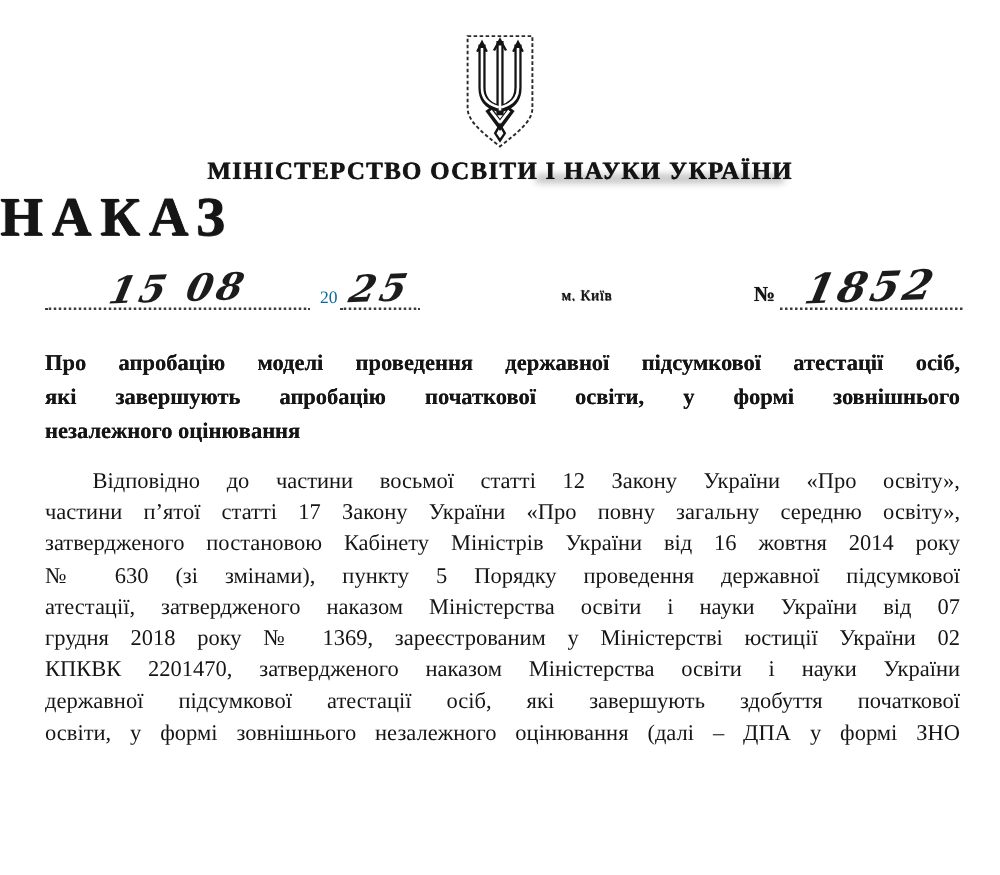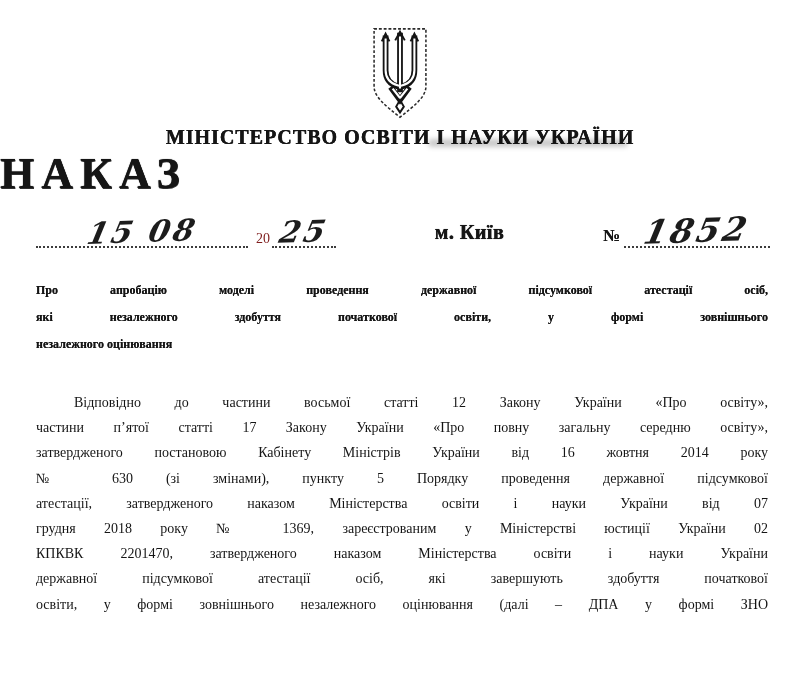--- a/index.html
+++ b/index.html
@@ -36,40 +36,40 @@
   .hw {
     display:inline-block; font-family:"DejaVu Serif", serif;
     font-style:italic; font-weight:bold; color:#1c1c1c;
     transform:skewX(-14deg) rotate(-2deg); letter-spacing:3px;
     line-height:1;
   }
   .dotline { display:inline-block; border-bottom:2px dotted #3c3c3c; text-align:center; }
   .date-left { display:flex; align-items:flex-end; }
   .dl-day { width:212px; }
   .dl-day .hw { font-size:30px; margin-bottom:-2px; }
-  .year-prefix { font-size:14px; color:#7f1d1d; margin:0 2px 1px 8px;
+  .year-prefix { font-size:14px; color:#0369a1; margin:0 2px 1px 8px;
                  font-family:"Liberation Serif", serif;text-align:right; }
   .dl-year { width:64px; }
   .dl-year .hw { font-size:30px; margin-bottom:-2px; }
-  .city { font-weight:bold; font-size:20px; margin-bottom:4px;
+  .city { font-weight:normal; font-size:12px; margin-bottom:4px;
           text-shadow:0 0 0.7px #222, 0.4px 0.4px 0 #444; letter-spacing:0.5px; }
   .num-right { display:flex; align-items:flex-end; }
   .num-sign { font-weight:bold; font-size:17px; margin:0 4px 2px 0;
               text-shadow:0 0 0.6px #333; }
   .dl-num { width:146px; }
   .dl-num .hw { font-size:33px; margin-bottom:-4px; }
   
   .subject {
     position:absolute; top:277px; left:36px; right:32px;
-    font-weight:bold; font-size:12px; line-height:27px;
+    font-weight:bold; font-size:18px; line-height:27px;
     text-shadow:0 0 0.5px #222;
   }
   .body-par {
-    position:absolute; top:390px; left:36px; right:32px;
-    font-size:14px; line-height:25.2px;
+    position:absolute; top:372px; left:36px; right:32px;
+    font-size:18px; line-height:25.2px;
   }
   .jline { text-align:justify; text-align-last:justify; white-space:normal; }
   .jline.last { text-align-last:left; }
   .jline.indent { text-indent:38px; }
 </style>
 </head>
 <body>
 
 <div class="page">
 
@@ -113,21 +113,21 @@
     </div>
     <div class="city">м. Київ</div>
     <div class="num-right">
       <span class="num-sign">№</span>
       <span class="dotline dl-num"><span class="hw">1852</span></span>
     </div>
   </div>
 
   <div class="subject">
       <div class="jline">Про апробацію моделі проведення державної підсумкової атестації осіб,</div>
-      <div class="jline">які незалежного здобуття початкової освіти, у формі зовнішнього</div>
+      <div class="jline">які завершують апробацію початкової освіти, у формі зовнішнього</div>
       <div class="jline last">незалежного оцінювання</div>
     </div>
 
   <div class="body-par">
       <div class="jline indent">Відповідно до частини восьмої статті 12 Закону України «Про освіту»,</div>
       <div class="jline">частини п’ятої статті 17 Закону України «Про повну загальну середню освіту»,</div>
       <div class="jline">затвердженого постановою Кабінету Міністрів України від 16 жовтня 2014 року</div>
       <div class="jline">№ 630 (зі змінами), пункту 5 Порядку проведення державної підсумкової</div>
       <div class="jline">атестації, затвердженого наказом Міністерства освіти і науки України від 07</div>
       <div class="jline">грудня 2018 року № 1369, зареєстрованим у Міністерстві юстиції України 02</div>

